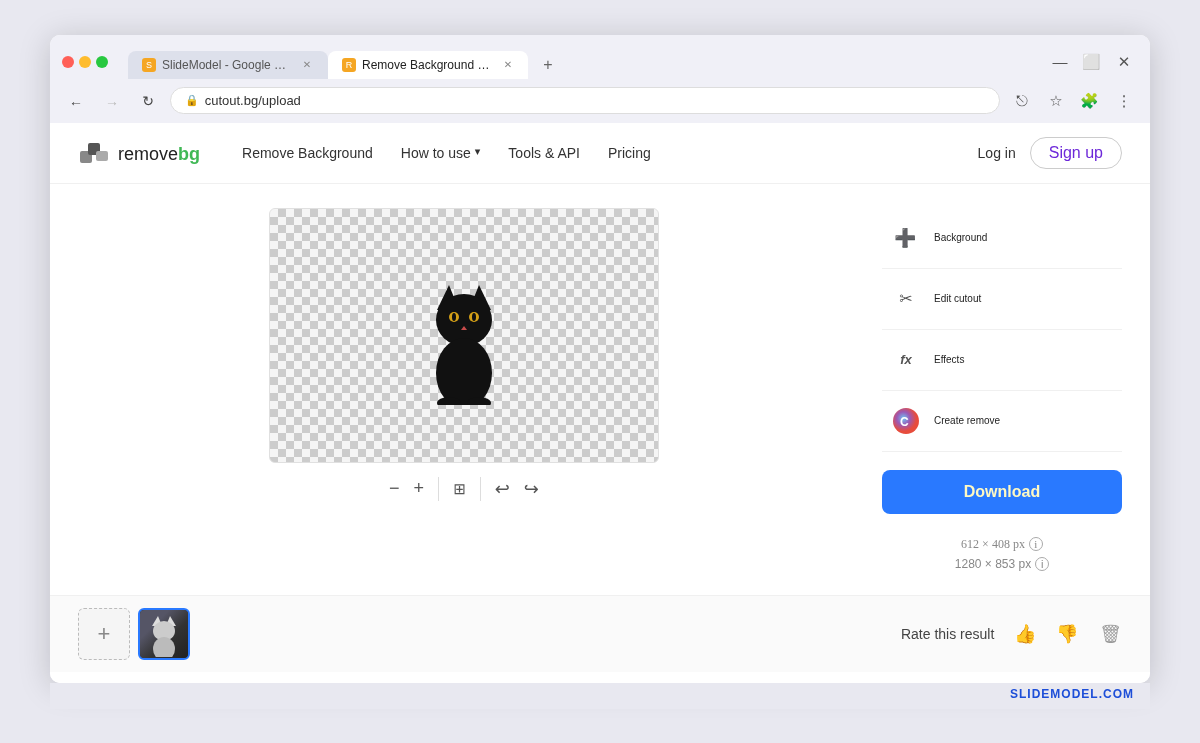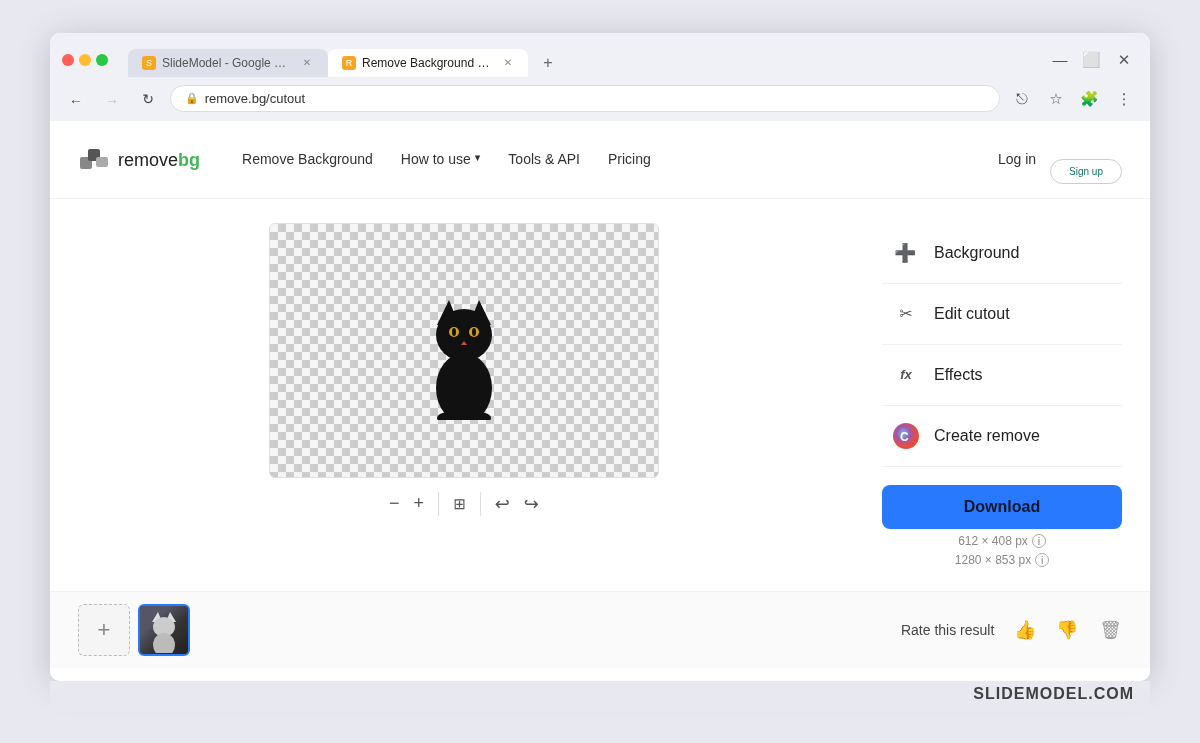--- a/index.html
+++ b/index.html
@@ -203,28 +203,27 @@
       font-size: 14px;
       color: #333;
       cursor: pointer;
       padding: 6px 14px;
       border-radius: 6px;
       border: none;
       background: transparent;
     }
 
     .btn-signup {
-      font-size: 10px;
-      color: #0f766e;
+      font-size: 16px;
+      color: #6d28d9;
       cursor: pointer;
       padding: 6px 18px;
       border-radius: 20px;
       border: 1px solid #ccc;
       background: #fff;
-      margin-top: 24px;
     }
 
     
     .main-content {
       display: flex;
       gap: 32px;
       padding: 24px 28px;
       align-items: flex-start;
     }
 
@@ -291,48 +290,49 @@
     }
 
     .option-icon {
       width: 32px; height: 32px;
       display: flex; align-items: center; justify-content: center;
       font-size: 18px;
       color: #555;
     }
 
     .option-label {
-      font-size: 16px;
+      font-size: 10px;
       color: #222;
       font-weight: 400;
     }
 
     .btn-download {
       margin-top: 18px;
       background: #2979ff;
-      color: #0f172a;
+      color: #fef9c3;
       border: none;
       border-radius: 8px;
       padding: 13px;
       font-size: 16px;
       font-weight: 600;
       cursor: pointer;
       width: 100%;
       text-align: center;
     }
 
     .download-info {
       text-align: center;
       font-size: 12px;
       color: #888;
-      margin-top: 5px;
+      margin-top: 23px;
       display: flex;
       align-items: center;
       justify-content: center;
       gap: 4px;
+      font-family: Liberation Serif, serif;
     }
 
     .btn-download-hd {
       margin-top: 8px;
       background: #f0f0f0;
       color: #333;
       border: none;
       border-radius: 8px;
       padding: 13px;
       font-size: 15px;
@@ -413,23 +413,23 @@
 
     .delete-btn {
       background: none; border: none; cursor: pointer;
       font-size: 18px; color: #999;
     }
 
     
     .slidemodel-watermark {
       text-align: right;
       padding: 4px 16px 8px;
-      font-size: 16px;
+      font-size: 12px;
       font-weight: 600;
-      color: #404040;
+      color: #1d4ed8;
       letter-spacing: 1px;
       background: #e8e8f0;
     }
 
     
     .lock-icon {
       font-size: 11px; color: #666;
     }
   </style>
 </head>
@@ -468,21 +468,21 @@
           <button class="toolbar-icon-btn">✕</button>
         </div>
       </div>
 
       <div class="browser-toolbar">
         <button class="nav-btn">←</button>
         <button class="nav-btn disabled">→</button>
         <button class="nav-btn">↻</button>
         <div class="address-bar">
           <span class="lock-icon">🔒</span>
-          <span class="address-text">remove.bg/cutout</span>
+          <span class="address-text">cutout.bg/upload</span>
         </div>
         <div class="toolbar-right">
           <button class="toolbar-icon-btn">⎋</button>
           <button class="toolbar-icon-btn">☆</button>
           <button class="toolbar-icon-btn">🧩</button>
           <button class="toolbar-icon-btn">⋮</button>
         </div>
       </div>
     </div>
 

